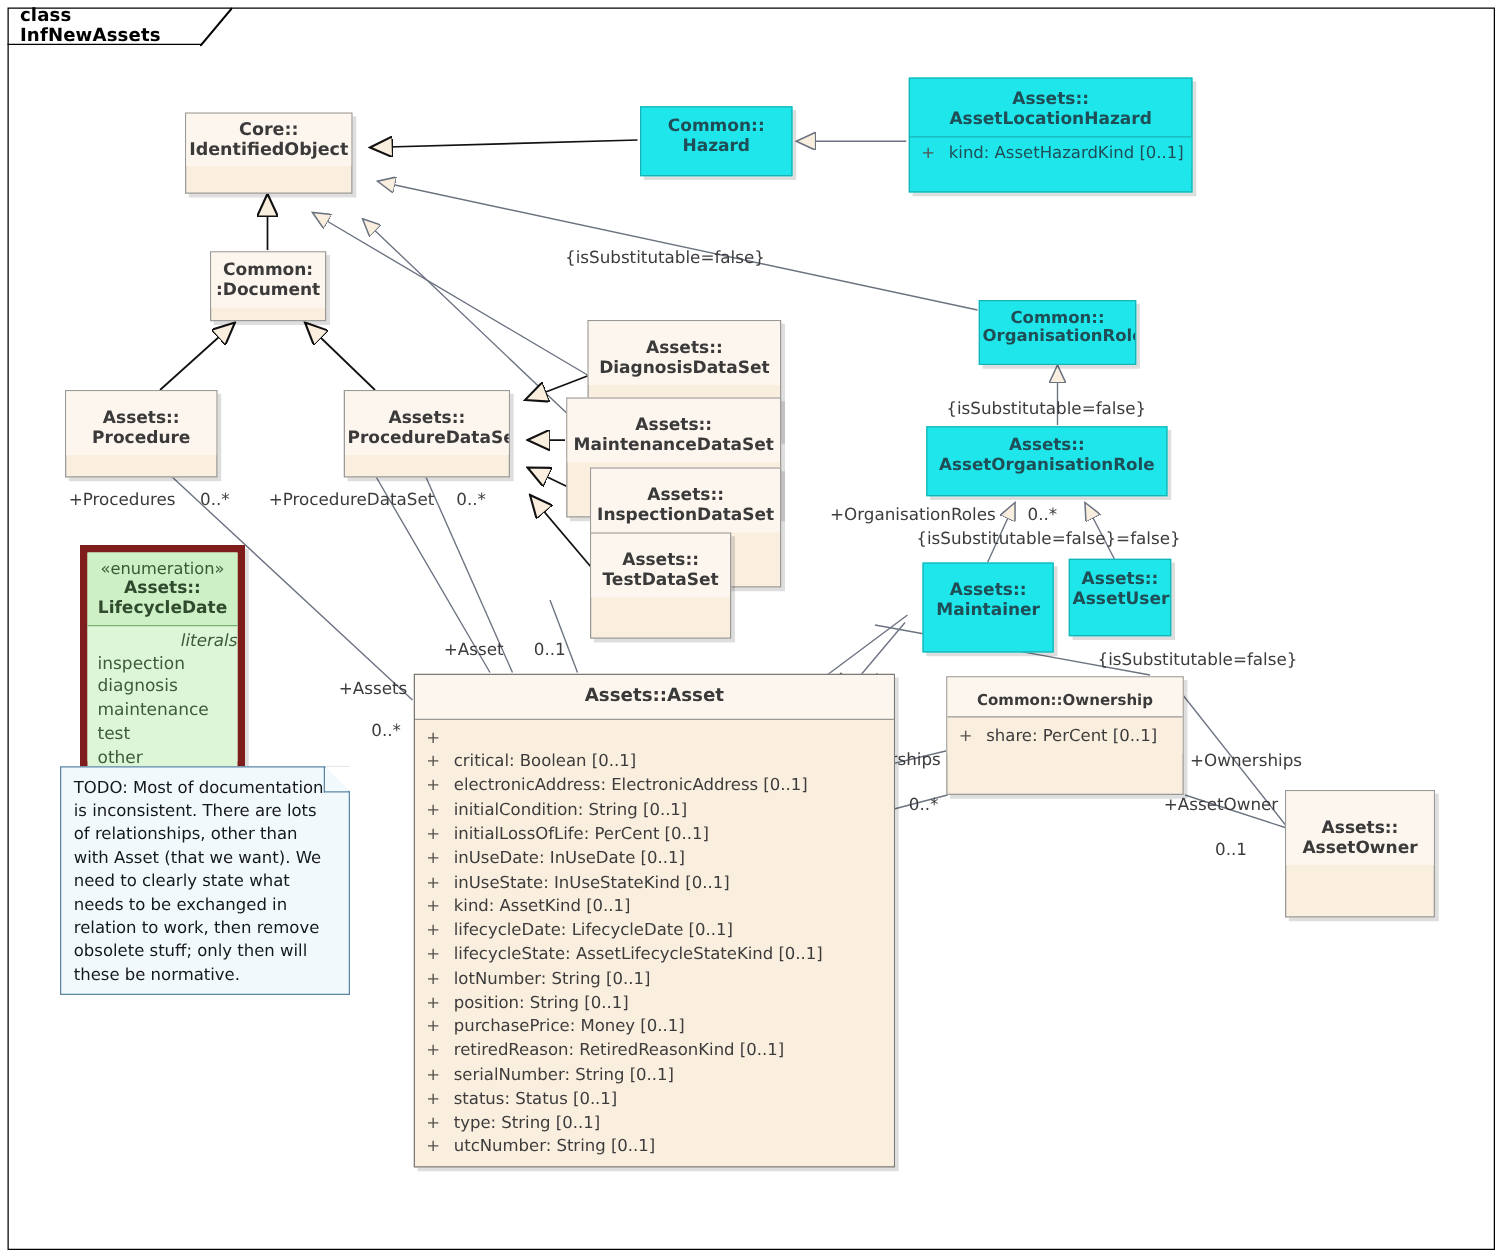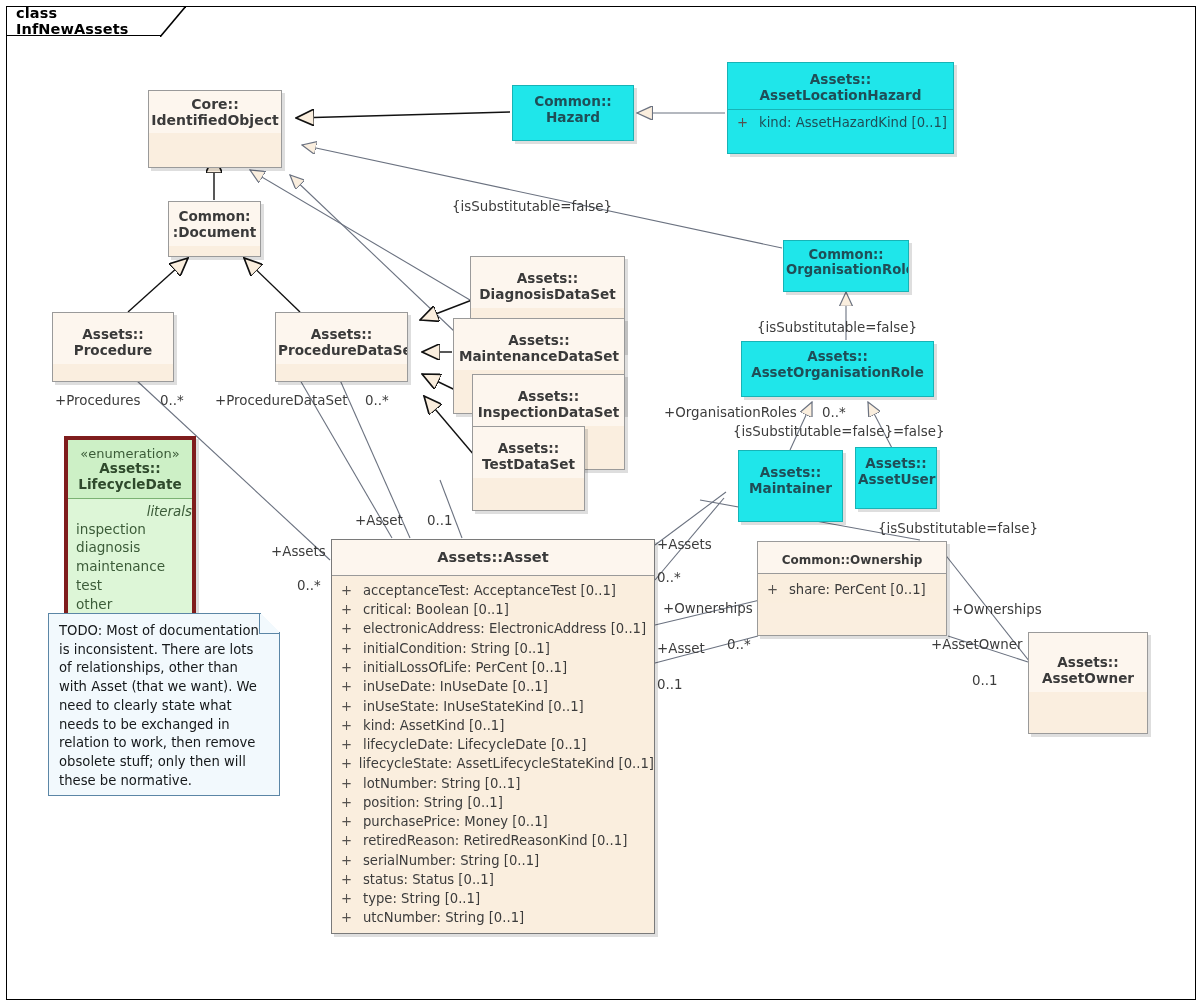--- a/index.html
+++ b/index.html
@@ -28,21 +28,21 @@
   .tan .hdr{background:#fdf6ee;}
   .tan .cmp{background:#faeede;}
 
   
   .cyan{background:#1fe6ea;border:1px solid #17b3b6;}
   .cyan .hdr{color:#1f4e57;}
   .cyan .cmp{background:#1fe6ea;border-top:1px solid #17b3b6;}
   .cyan .attr{color:#1f4e57;}
 
   
-  .enum{background:#cdf0c6;border:4px solid #7f1d1d;}
+  .enum{background:#cdf0c6;border:6px solid #7f1d1d;}
   .enum .hdr{background:#cdf0c6;color:#2f4a2c;}
   .enum .cmp{background:#ddf6d7;border-top:1px solid #7bb273;}
   .enum .stereo{font-weight:normal;font-style:normal;font-size:13px;color:#3b5b38;}
   .enum .lit-head{font-style:italic;font-size:13.4px;color:#3b5b38;text-align:right;padding-bottom:1px;}
   .enum .lit{font-size:13.6px;color:#3b5b38;line-height:1.38;padding-left:8px;}
 
   
   .note{position:absolute;box-sizing:border-box;background:#f2f9fd;border:1px solid #5b86a6;
         font-size:13.2px;color:#15181a;line-height:1.42;padding:8px 10px 6px 10px;}
   .note .fold{position:absolute;right:-1px;top:-1px;width:20px;height:20px;
@@ -128,21 +128,21 @@
 
   <div class="frame"></div>
   <div class="frame-tab" style="width:174px;">
     <span class="tab-label">class InfNewAssets</span>
   </div>
   <svg class="tab-notch" style="left:160px;top:6px;width:26px;height:31px;">
     <polygon points="0,31 26,31 26,0" fill="#ffffff"></polygon>
     <line x1="26" y1="0" x2="0" y2="31" stroke="#000" stroke-width="1.6"></line>
   </svg>
 
-  <div class="cls tan" style="left:148px;top:90px;width:134px;height:78px;">
+  <div class="cls tan" style="left:148px;top:90px;width:134px;height:65px;">
     <div class="hdr" style="font-size:14px;">
       <div>Core::</div>
       <div>IdentifiedObject</div>
     </div>
   </div>
 
   <div class="cls cyan" style="left:512px;top:85px;width:122px;height:56px;">
     <div class="hdr" style="font-size:13.6px;padding-top:8px;">
       <div>Common::</div>
       <div>Hazard</div>
@@ -248,28 +248,27 @@
     </div>
   </div>
 
   <div class="cls tan" style="left:1028px;top:632px;width:120px;height:102px;">
     <div class="hdr" style="font-size:13.6px;padding-top:22px;">
       <div>Assets::</div>
       <div>AssetOwner</div>
     </div>
   </div>
 
-  <div class="cls tan" style="left:331px;top:539px;width:324px;height:395px;z-index:20;border:1px solid #7a7a7a;">
+  <div class="cls tan" style="left:331px;top:539px;width:385px;height:395px;z-index:20;border:1px solid #7a7a7a;">
     <div class="hdr" style="font-size:14.6px;padding-top:9px;padding-bottom:9px;">
       <div>Assets::Asset</div>
     </div>
     <div class="cmp" style="padding-top:5px;">
       <div class="attr">
           <span class="vis">+</span>
-          <span>acceptanceTest: AcceptanceTest [0..1]</span>
         </div>
       <div class="attr">
           <span class="vis">+</span>
           <span>critical: Boolean [0..1]</span>
         </div>
       <div class="attr">
           <span class="vis">+</span>
           <span>electronicAddress: ElectronicAddress [0..1]</span>
         </div>
       <div class="attr">

